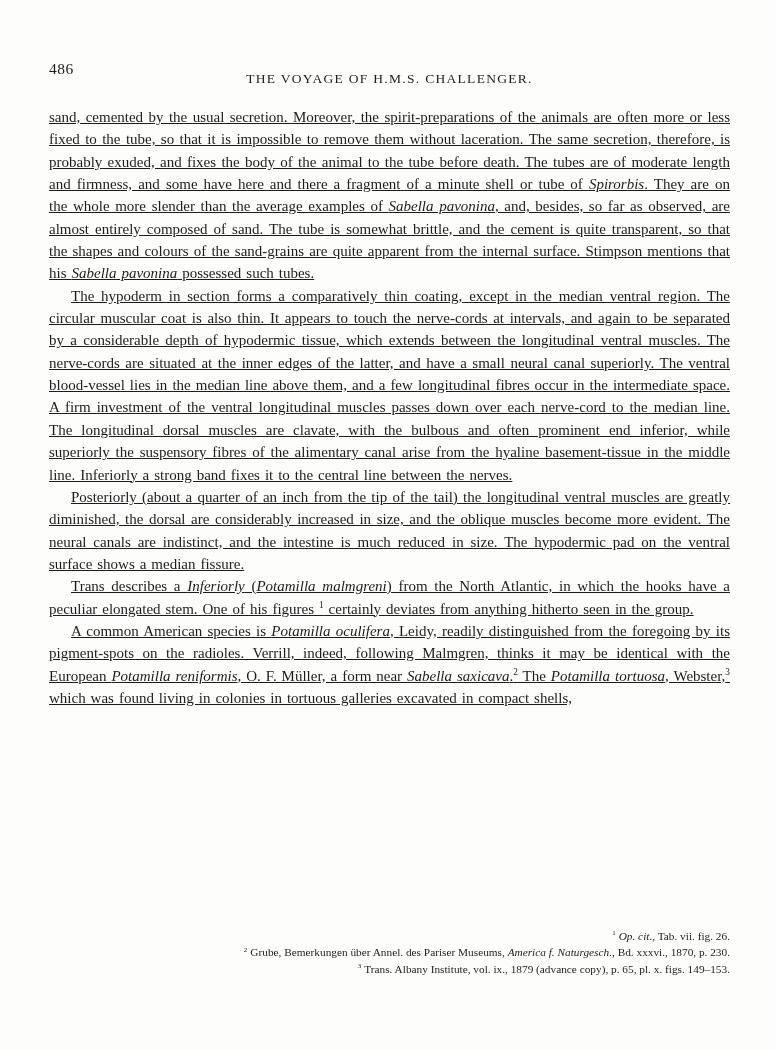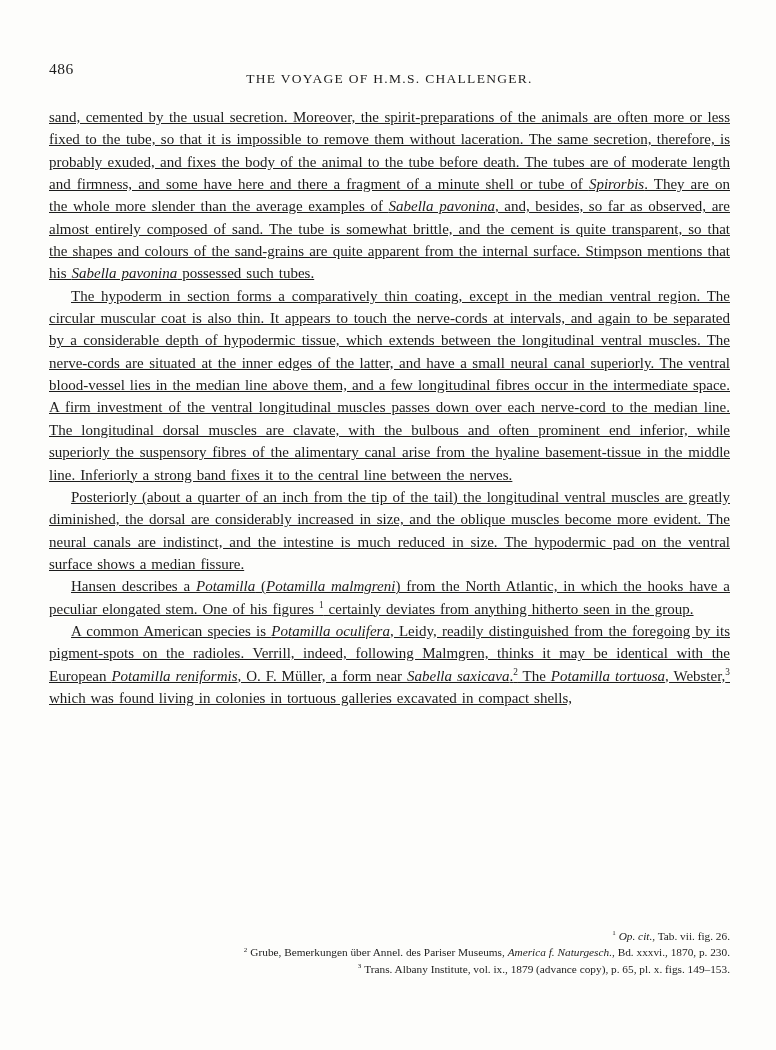--- a/index.html
+++ b/index.html
@@ -83,21 +83,21 @@
 
   <div class="running-head">
     <span class="page-number">486</span>
     <span class="running-title">THE VOYAGE OF H.M.S. CHALLENGER.</span>
   </div>
 
   <div class="body-text">
       <p class="para"><span>sand, cemented by the usual secretion.  Moreover, the spirit-preparations of the animals are often more or less fixed to the tube, so that it is impossible to remove them without laceration.  The same secretion, therefore, is probably exuded, and fixes the body of the animal to the tube before death.  The tubes are of moderate length and firmness, and some have here and there a fragment of a minute shell or tube of </span><i>Spirorbis</i><span>.  They are on the whole more slender than the average examples of </span><i>Sabella pavonina</i><span>, and, besides, so far as observed, are almost entirely composed of sand.  The tube is somewhat brittle, and the cement is quite transparent, so that the shapes and colours of the sand-grains are quite apparent from the internal surface.  Stimpson mentions that his </span><i>Sabella pavonina</i><span> possessed such tubes.</span></p>
       <p class="para indent"><span>The hypoderm in section forms a comparatively thin coating, except in the median ventral region.  The circular muscular coat is also thin.  It appears to touch the nerve-cords at intervals, and again to be separated by a considerable depth of hypodermic tissue, which extends between the longitudinal ventral muscles.  The nerve-cords are situated at the inner edges of the latter, and have a small neural canal superiorly.  The ventral blood-vessel lies in the median line above them, and a few longitudinal fibres occur in the intermediate space.  A firm investment of the ventral longitudinal muscles passes down over each nerve-cord to the median line.  The longitudinal dorsal muscles are clavate, with the bulbous and often prominent end inferior, while superiorly the suspensory fibres of the alimentary canal arise from the hyaline basement-tissue in the middle line.  Inferiorly a strong band fixes it to the central line between the nerves.</span></p>
       <p class="para indent"><span>Posteriorly (about a quarter of an inch from the tip of the tail) the longitudinal ventral muscles are greatly diminished, the dorsal are considerably increased in size, and the oblique muscles become more evident.  The neural canals are indistinct, and the intestine is much reduced in size.  The hypodermic pad on the ventral surface shows a median fissure.</span></p>
-      <p class="para indent"><span>Hansen describes a </span><i>Potamilla</i><span> (</span><i>Potamilla malmgreni</i><span>) from the North Atlantic, in which the hooks have a peculiar elongated stem.  One of his figures </span><sup>1</sup><span> certainly deviates from anything hitherto seen in the group.</span></p>
+      <p class="para indent"><span>Trans describes a </span><i>Inferiorly</i><span> (</span><i>Potamilla malmgreni</i><span>) from the North Atlantic, in which the hooks have a peculiar elongated stem.  One of his figures </span><sup>1</sup><span> certainly deviates from anything hitherto seen in the group.</span></p>
       <p class="para indent"><span>A common American species is </span><i>Potamilla oculifera</i><span>, Leidy, readily distinguished from the foregoing by its pigment-spots on the radioles.  Verrill, indeed, following Malmgren, thinks it may be identical with the European </span><i>Potamilla reniformis</i><span>, O. F. Müller, a form near </span><i>Sabella saxicava</i><span>.</span><sup>2</sup><span>  The </span><i>Potamilla tortuosa</i><span>, Webster,</span><sup>3</sup><span> which was found living in colonies in tortuous galleries excavated in compact shells,</span></p>
     </div>
 
   <div class="footnotes">
       <div class="footnote"><sup>1</sup><i>Op. cit.</i><span>, Tab. vii. fig. 26.</span></div>
       <div class="footnote"><sup>2</sup><span>Grube, Bemerkungen über Annel. des Pariser Museums, </span><i>America f. Naturgesch.</i><span>, Bd. xxxvi., 1870, p. 230.</span></div>
       <div class="footnote"><sup>3</sup><span>Trans. Albany Institute, vol. ix., 1879 (advance copy), p. 65, pl. x. figs. 149–153.</span></div>
     </div>
 
 </div>

